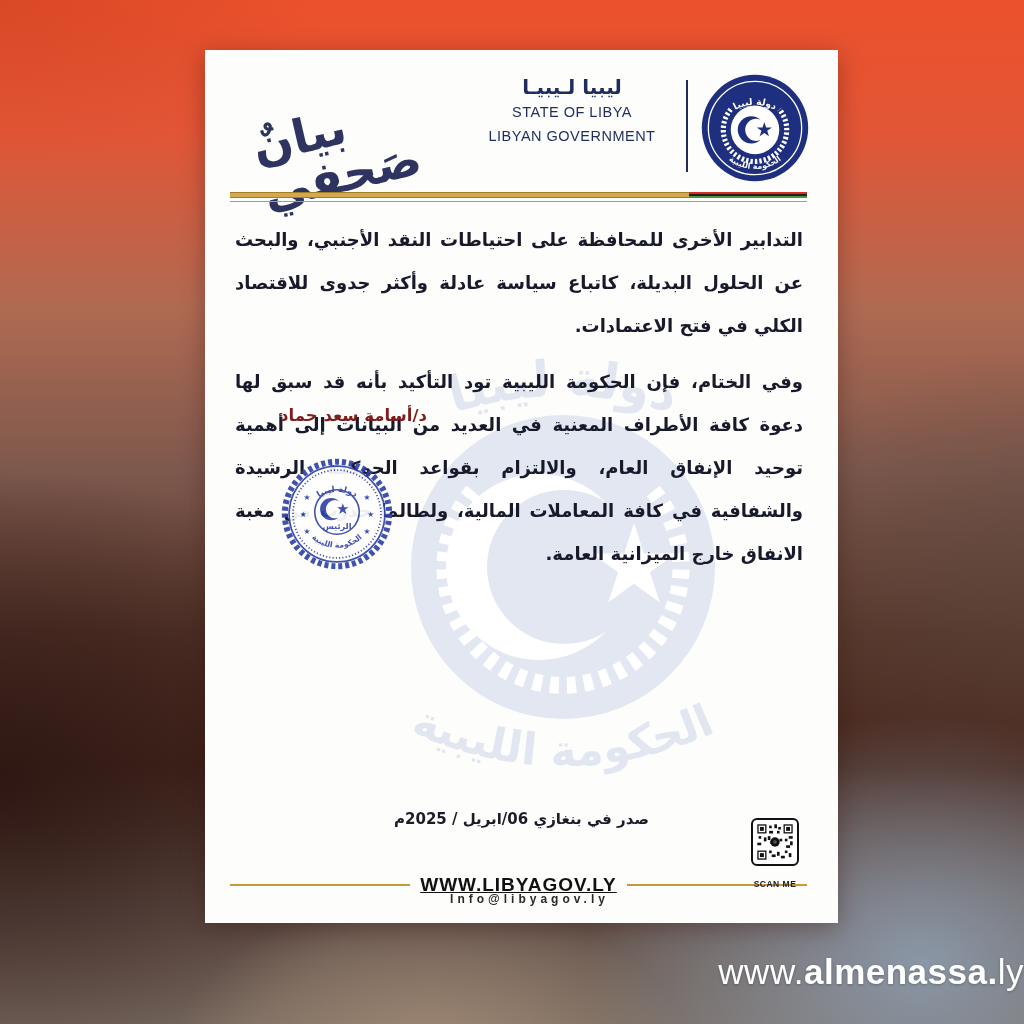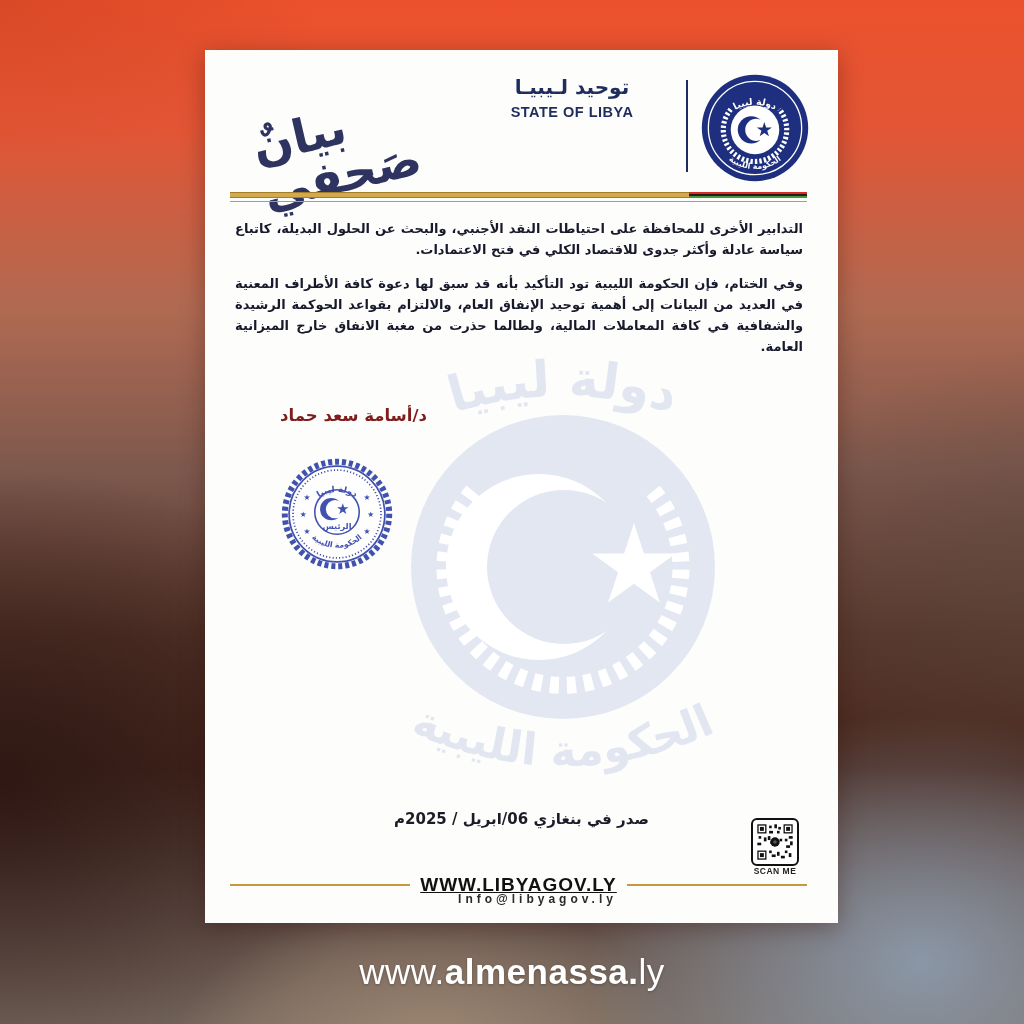--- a/index.html
+++ b/index.html
@@ -29,63 +29,63 @@
     left:50px;top:28px;width:260px;height:125px;
     display:flex;align-items:center;justify-content:center;
     transform:rotate(-13deg);
     font-size:47px;font-weight:bold;color:#2e3360;line-height:1;
     font-family:"DejaVu Sans",sans-serif;
   }
   .brand{
     left:262px;top:24px;width:210px;text-align:center;color:#1f2c5e;z-index:2;
   }
   .brand .ar1{font-size:20px;font-weight:bold;line-height:26px;}
-  .brand .en {font-size:14.5px;font-weight:bold;line-height:24px;letter-spacing:.5px;font-family:"Liberation Sans",sans-serif;}
+  .brand .en {font-size:14.5px;font-weight:normal;line-height:24px;letter-spacing:.5px;font-family:"Liberation Sans",sans-serif;}
   .brand .ar2{font-size:19px;font-weight:bold;line-height:26px;}
   .vbar{left:481px;top:30px;width:2px;height:92px;background:#1f2c5e;}
   .logo{left:494px;top:22px;width:112px;height:112px;z-index:2;}
   
   .sep{left:25px;top:142px;width:577px;height:11px;z-index:2;}
   .sep .band{position:absolute;left:0;top:0;width:100%;height:5.5px;
     background:linear-gradient(180deg,#a57d28 0 20%,#d2a94c 20% 78%,#a57d28 78% 100%);}
   .sep .flag{position:absolute;right:0;top:0;width:118px;height:5.5px;
     background:linear-gradient(180deg,#d92b26 0 26%,#231f1c 26% 72%,#48963c 72% 100%);}
   .sep .thin{position:absolute;left:0;top:8.5px;width:100%;height:1.6px;background:#c39b40;}
   
   .bodytext{
     left:30px;top:168px;width:568px;direction:rtl;text-align:justify;
-    font-size:13px;font-weight:bold;color:#181a2c;line-height:21px;z-index:1;
+    font-size:18px;font-weight:bold;color:#181a2c;line-height:43px;z-index:1;
   }
   .bodytext p{margin:0 0 13px 0;}
   
   .sig{
     left:12px;top:352px;width:210px;direction:rtl;text-align:right;
     font-size:16.5px;font-weight:bold;color:#7f1d1d;line-height:27px;z-index:2;
   }
   
   .stamp{left:74px;top:406px;width:116px;height:116px;z-index:3;opacity:.92;}
   
   .wm{left:126px;top:300px;width:464px;height:438px;z-index:0;}
   
   .f-date{left:0;top:760px;width:100%;text-align:center;direction:rtl;
     font-size:15px;font-weight:bold;color:#1c1c28;z-index:2;}
   .f-linerow{left:25px;top:824px;width:577px;display:flex;align-items:center;z-index:1;}
   .f-linerow .gl{flex:1;height:2.6px;background:#c6993c;}
   .f-linerow .site{margin:0 10px;font-size:19px;font-weight:bold;color:#111;
     letter-spacing:1px;font-family:"Liberation Sans",sans-serif;white-space:nowrap;text-decoration:underline;}
-  .f-email{left:16px;top:842px;width:100%;text-align:center;font-size:12px;color:#2a2a2a;
+  .f-email{left:8px;top:842px;width:100%;text-align:center;font-size:12px;color:#2a2a2a;
     letter-spacing:4px;font-weight:bold;font-family:"Liberation Sans",sans-serif;z-index:2;}
   .qr{left:543px;top:768px;width:54px;text-align:center;z-index:3;}
   .qr .qrbox{width:44px;height:44px;border:2.5px solid #111;border-radius:6px;background:#fff;
     margin:0 auto;display:flex;align-items:center;justify-content:center;}
-  .qr .qrlabel{font-size:8.5px;color:#222;margin-top:0;letter-spacing:.5px;
+  .qr .qrlabel{font-size:8.5px;color:#222;margin-top:13px;letter-spacing:.5px;
     font-family:"Liberation Sans",sans-serif;font-weight:bold;}
   
   .siteline{
-    position:absolute;left:0;top:952px;width:100%;text-align:center;color:#fff;
+    position:absolute;left:0;top:952px;width:100%;text-align:right;color:#fff;
     font-size:35px;font-family:"Liberation Sans",sans-serif;letter-spacing:.5px;
     text-shadow:0 1px 3px rgba(0,0,0,.25);
   }
   .siteline .b{font-weight:bold;}
 </style>
 </head>
 <body>
 
 <div class="bg"></div>
 
@@ -102,22 +102,23 @@
     <circle cx="208" cy="217" r="93" fill="#ffffff"></circle>
     <circle cx="233" cy="217" r="77" fill="#e3e7f2"></circle>
     <use href="#star5" transform="translate(303 217) scale(4.4)" fill="#ffffff"></use>
     <text font-size="50" font-weight="bold" fill="#e2e6f1" text-anchor="middle" letter-spacing="7"><textPath href="#wm-top-arc" startOffset="50%">دولة ليبيا</textPath></text>
     <text font-size="44" font-weight="bold" fill="#e2e6f1" text-anchor="middle" letter-spacing="5"><textPath href="#wm-bot-arc" startOffset="50%">الحكومة الليبية</textPath></text>
   </svg>
 
   <div class="abs calli">بيانٌ صَحفي</div>
 
   <div class="abs brand">
-    <div class="ar1">توحيد لـيبيـا</div>
+    <div class="ar1">ليبيا لـيبيـا</div>
     <div class="en">STATE OF LIBYA</div>
+    <div class="en">LIBYAN GOVERNMENT</div>
   </div>
 
   <div class="abs vbar"></div>
 
   <svg class="abs logo" viewBox="0 0 120 120" aria-hidden="true">
     <defs>
       <path id="lg-top" d="M 18 66 A 44 44 0 0 1 102 66" fill="none"></path>
       <path id="lg-bot" d="M 14 58 A 46 46 0 0 0 106 58" fill="none"></path>
     </defs>
     <circle cx="60" cy="60" r="57" fill="#1e2f7f"></circle>

